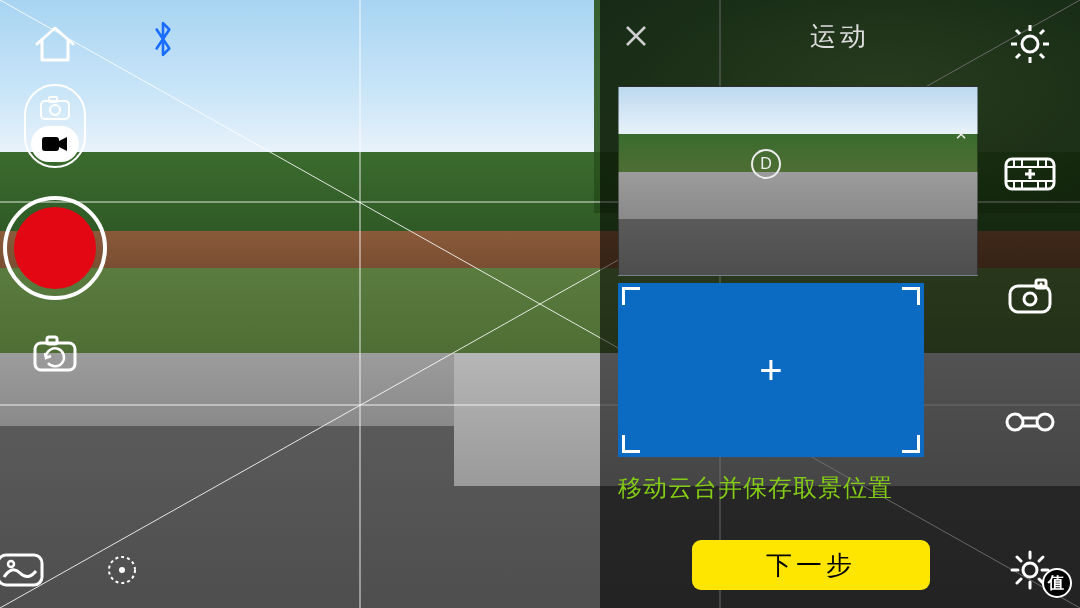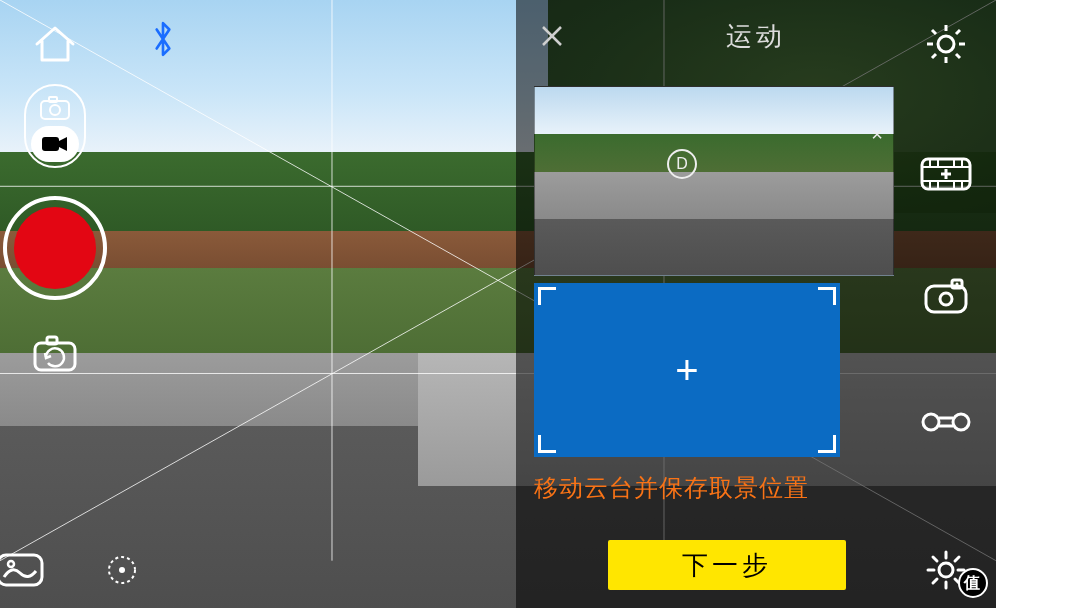--- a/index.html
+++ b/index.html
@@ -1,17 +1,17 @@
 <!DOCTYPE html>
 <html><head>
 <meta charset="utf-8">
 <style>
   * { box-sizing: border-box; margin: 0; padding: 0; }
   html, body { width: 1080px; height: 608px; overflow: hidden; font-family: -apple-system, "PingFang SC", "Microsoft YaHei", sans-serif; }
-  .viewport { position: relative; width: 996px; height: 608px; background: #1a1a1a; }
+  .viewport { position: relative; width: 1080px; height: 608px; background: #1a1a1a; }
 
   
   .scene {
     position: absolute; inset: 0;
     background:
       linear-gradient(to bottom,
         #a8d4f2 0%, #c9e5f8 15%, #e8f2fa 25%,
         #3b6b2e 25%, #2f5a26 38%,
         #8a5a3a 38%, #7a4e32 44%,
         #5b7c3f 44%, #4e6e35 58%,
@@ -68,23 +68,23 @@
   .thumb .x-close { position:absolute; right:10px; top:36px; color:#eee; font-size:20px; }
 
   .add-slot { position:absolute; left:18px; top:283px; width:306px; height:174px; background:#0b6bc3; }
   .add-slot .corner { position:absolute; width:18px; height:18px; border:3px solid #fff; }
   .add-slot .tl { left:4px; top:4px; border-right:none; border-bottom:none; }
   .add-slot .tr { right:4px; top:4px; border-left:none; border-bottom:none; }
   .add-slot .bl { left:4px; bottom:4px; border-right:none; border-top:none; }
   .add-slot .br { right:4px; bottom:4px; border-left:none; border-top:none; }
   .add-slot .plus { position:absolute; left:50%; top:50%; transform:translate(-50%,-50%); color:#fff; font-size:40px; font-weight:300; line-height:1; }
 
-  .hint { position:absolute; left:18px; top:472px; color:#f97316; font-size:24px; letter-spacing:1px; }
-
-  .next-btn { position:absolute; left:92px; bottom:18px; width:238px; height:50px; background:#ffe600; color:#000; display:flex; align-items:center; justify-content:center; font-size:26px; letter-spacing:4px; border-radius:2px; }
+  .hint { position:absolute; left:18px; top:472px; color:#84cc16; font-size:24px; letter-spacing:1px; }
+
+  .next-btn { position:absolute; left:92px; bottom:18px; width:238px; height:50px; background:#ffe600; color:#000; display:flex; align-items:center; justify-content:center; font-size:26px; letter-spacing:4px; border-radius:9px; }
 
   
   .watermark { position:absolute; right:8px; bottom:10px; display:flex; align-items:center; gap:6px; color:#fff; font-size:20px; letter-spacing:2px; z-index:40; }
   .watermark .badge { width:30px; height:30px; border-radius:50%; background:#000; color:#fff; display:flex; align-items:center; justify-content:center; font-size:16px; font-weight:bold; border:2px solid #fff; }
 </style>
 </head>
 <body>
 
 <div class="viewport">
 

